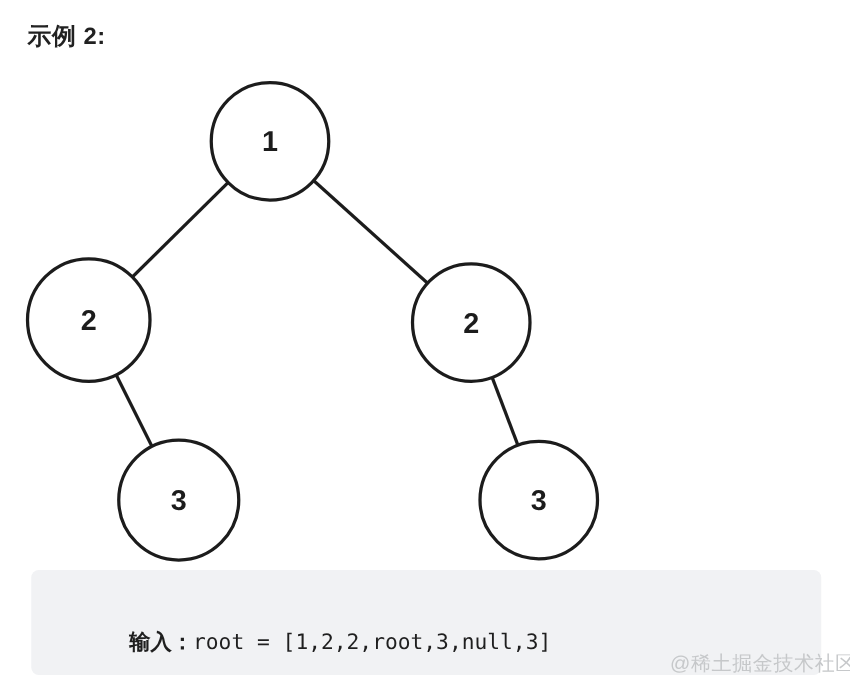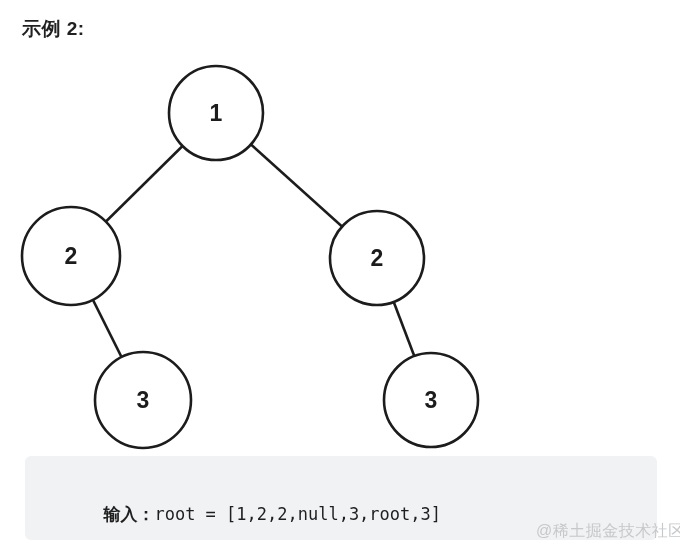--- a/index.html
+++ b/index.html
@@ -81,20 +81,20 @@
       <circle cx="377" cy="258" r="47" fill="#ffffff" stroke="#1c1c1c" stroke-width="2.6"></circle>
       <text x="377" y="258" text-anchor="middle" dominant-baseline="central" fill="#1c1c1c" font-size="23" font-weight="700" font-family="&quot;Liberation Sans&quot;, sans-serif">2</text>
       <circle cx="143" cy="400" r="48" fill="#ffffff" stroke="#1c1c1c" stroke-width="2.6"></circle>
       <text x="143" y="400" text-anchor="middle" dominant-baseline="central" fill="#1c1c1c" font-size="23" font-weight="700" font-family="&quot;Liberation Sans&quot;, sans-serif">3</text>
       <circle cx="431" cy="400" r="47" fill="#ffffff" stroke="#1c1c1c" stroke-width="2.6"></circle>
       <text x="431" y="400" text-anchor="middle" dominant-baseline="central" fill="#1c1c1c" font-size="23" font-weight="700" font-family="&quot;Liberation Sans&quot;, sans-serif">3</text>
     </svg>
 
   <div class="code-block">
     <div class="code-line">
-      <span class="code-label">输入：</span><span>root = [1,2,2,null,3,root,3]</span>
+      <span class="code-label">输入：</span><span>root = [1,2,2,root,3,null,3]</span>
     </div>
 
   </div>
 
   <div class="watermark">@稀土掘金技术社区</div>
 
 </div>
 
 </body></html>

